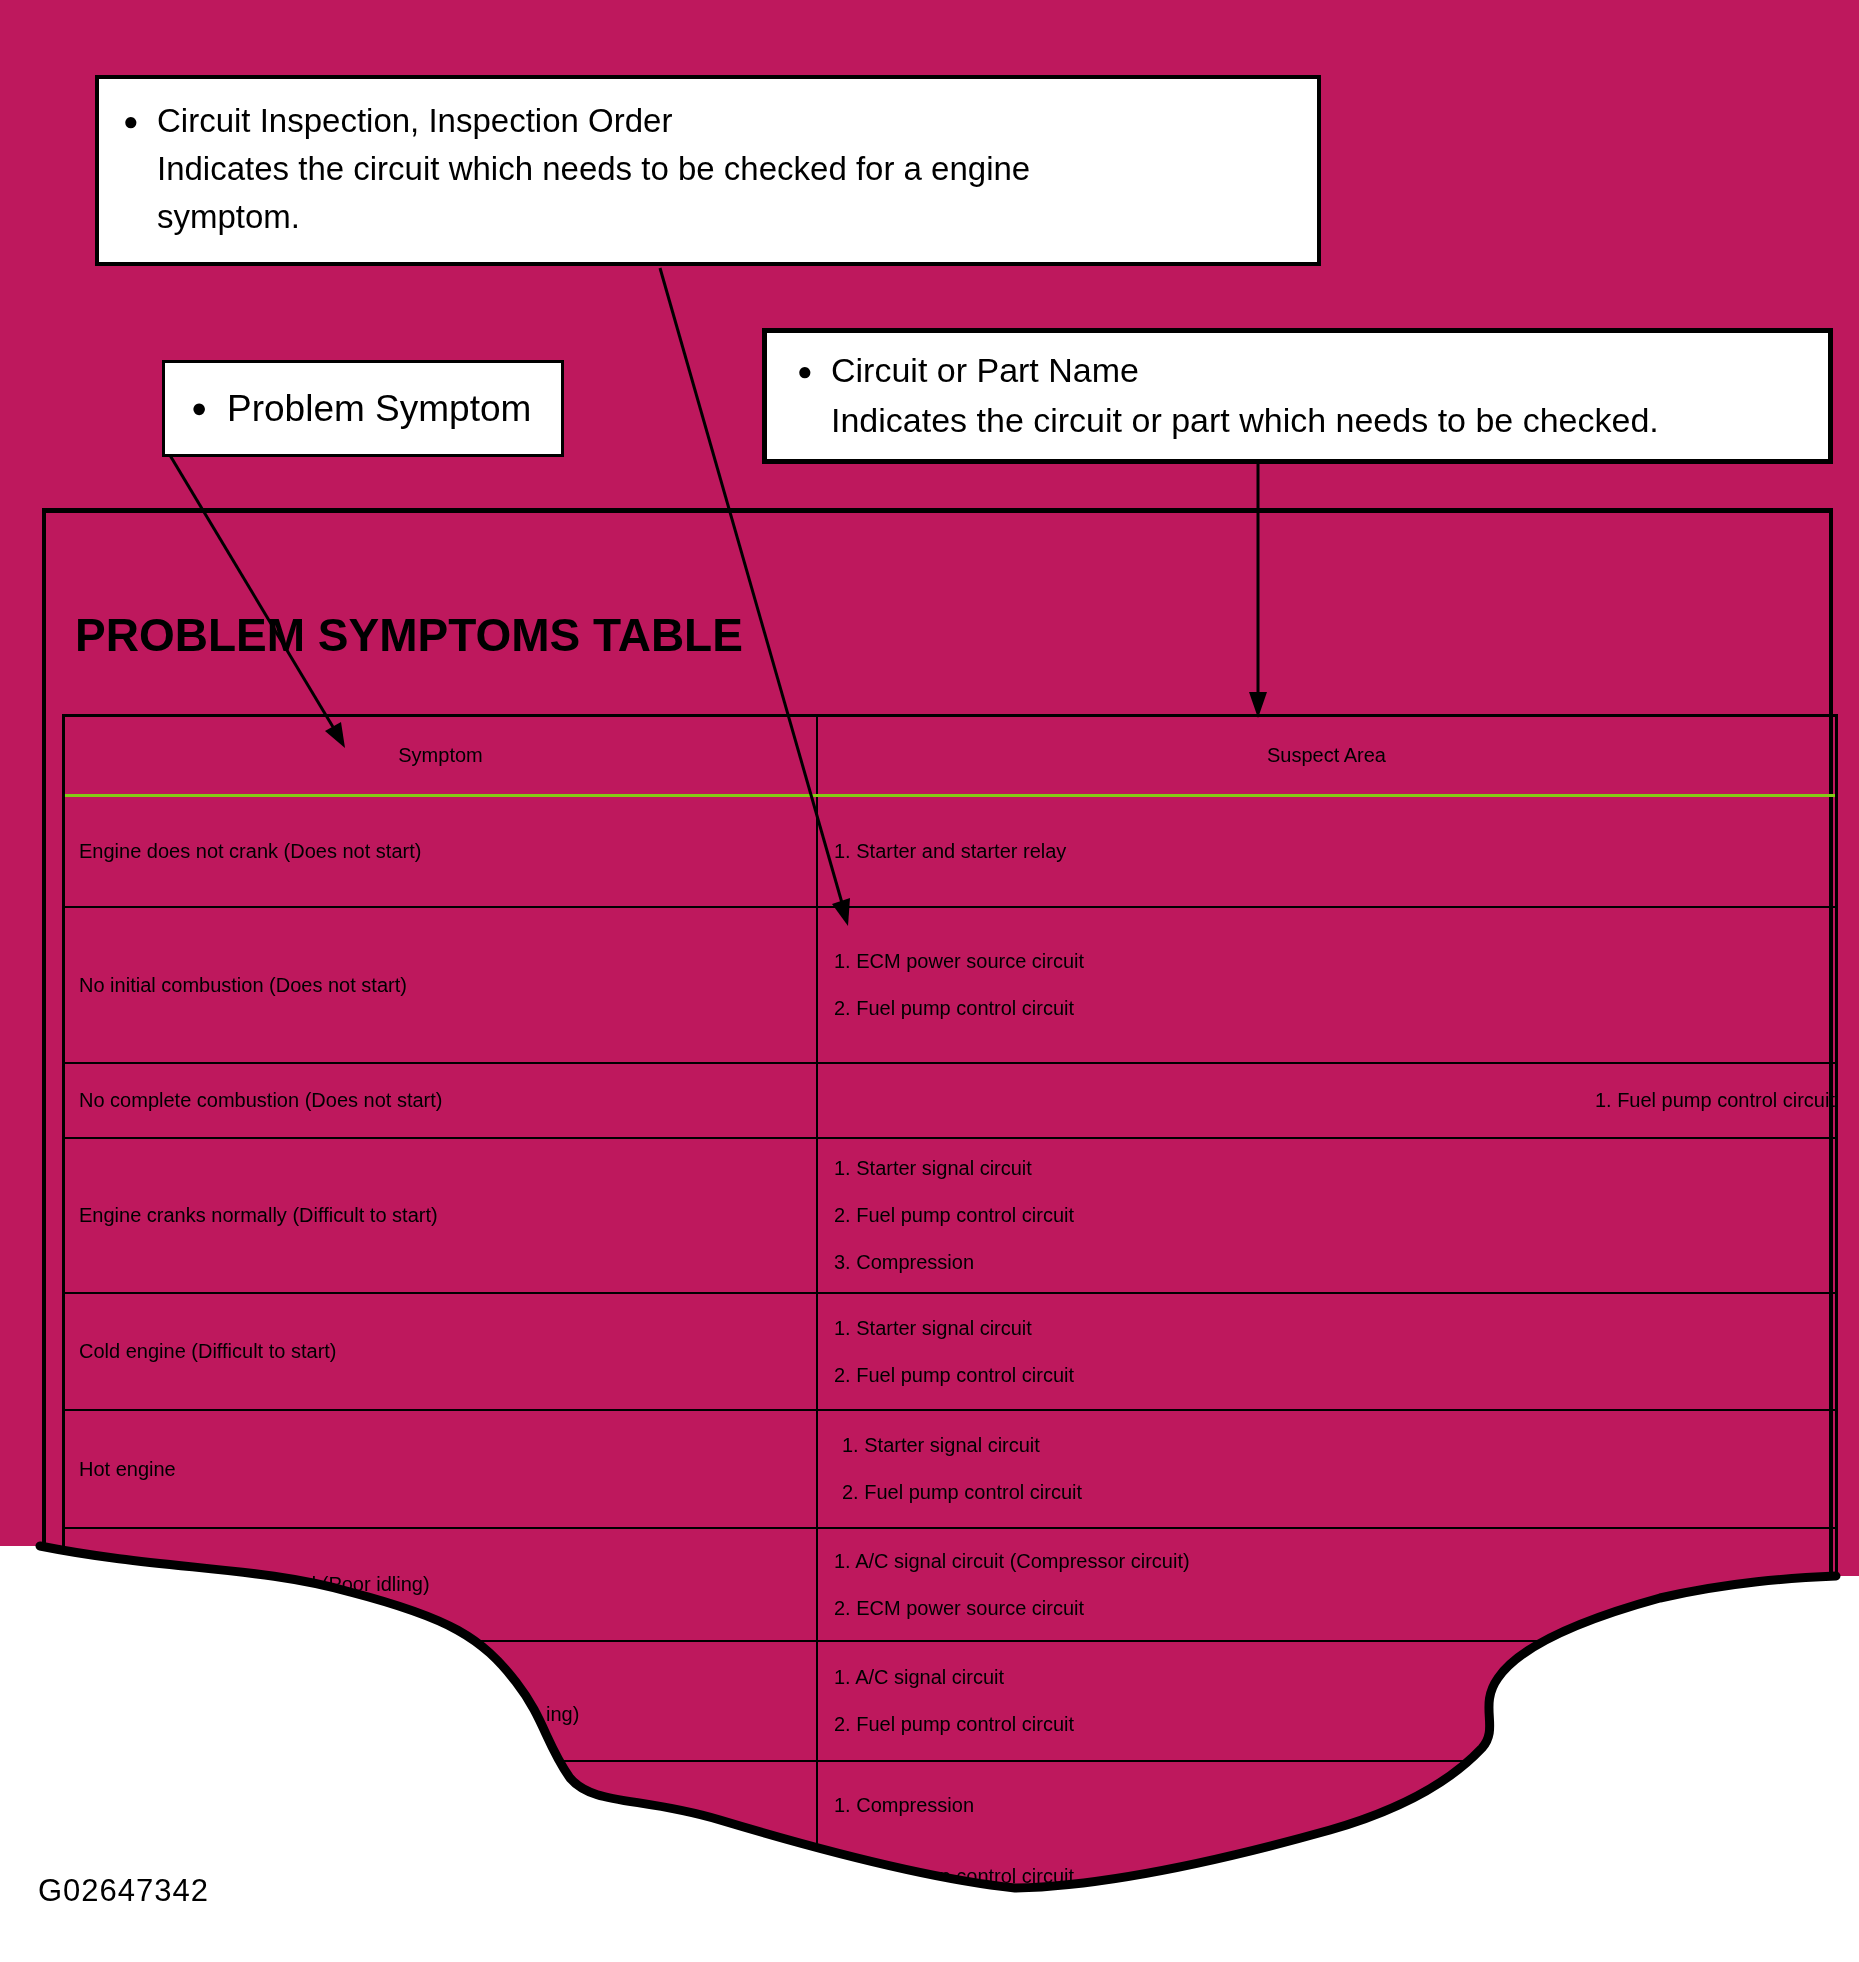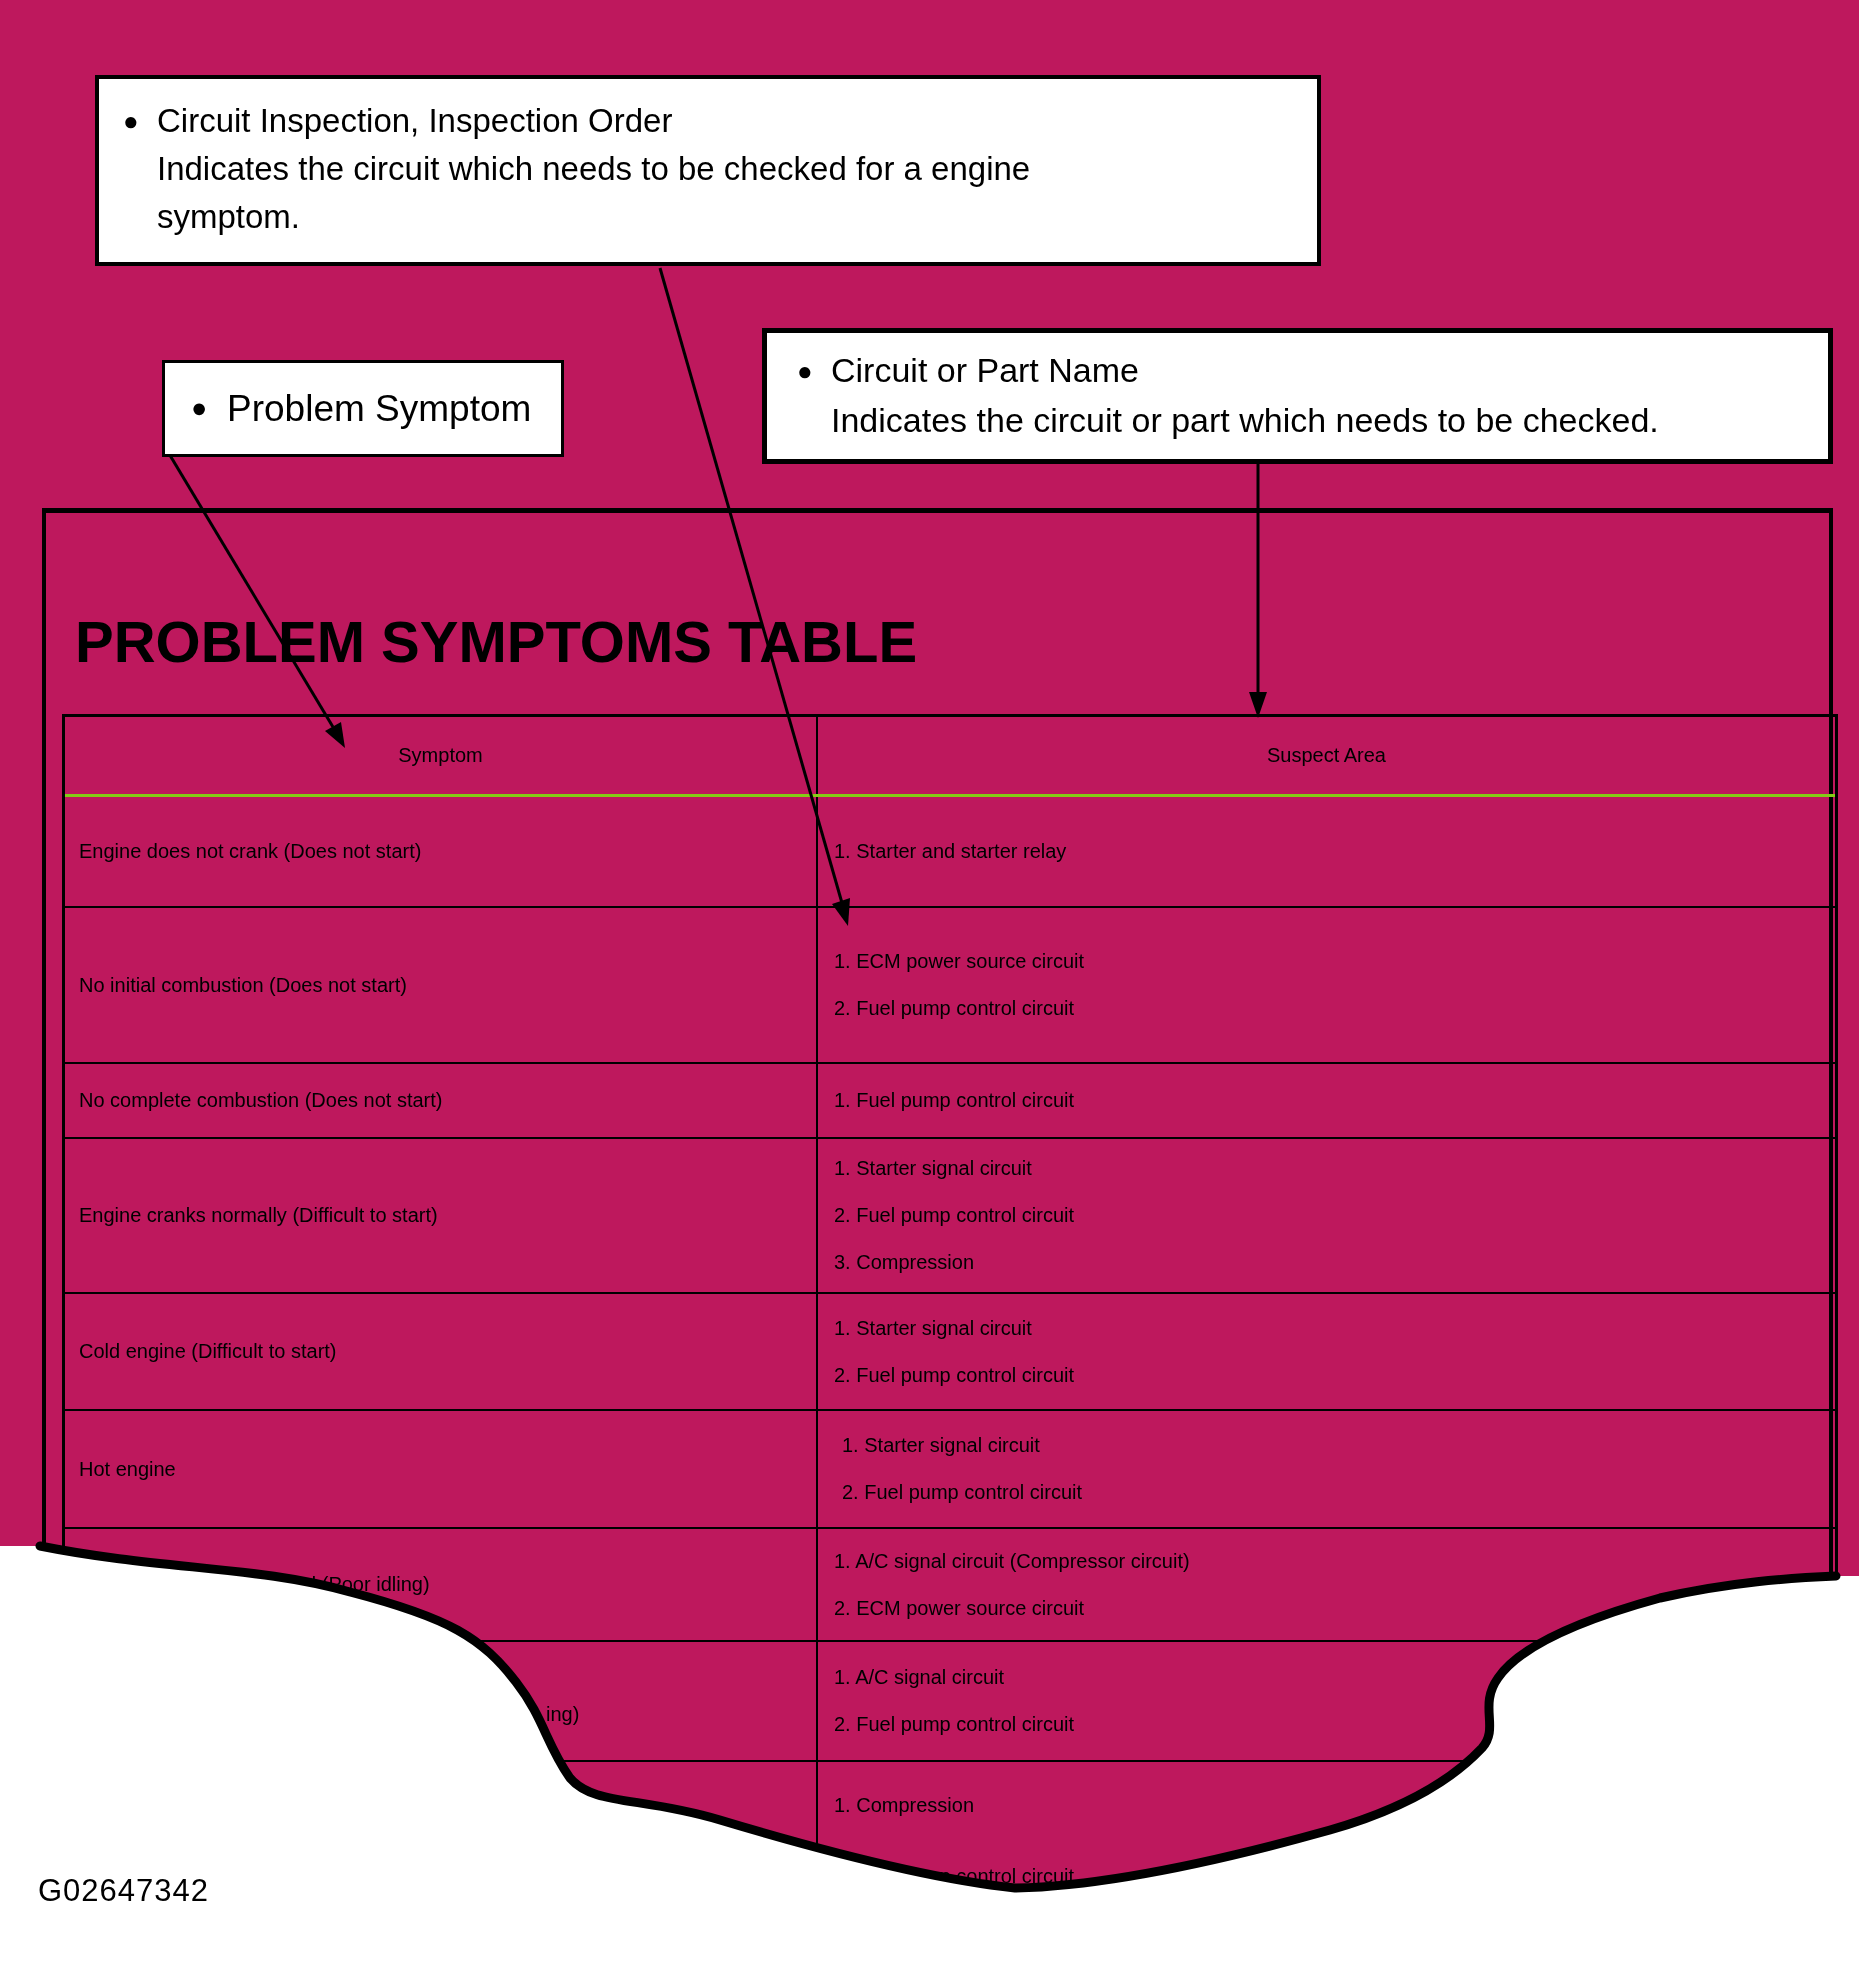--- a/index.html
+++ b/index.html
@@ -41,21 +41,21 @@
 
   
   .outer-box{
     position:absolute;left:42px;top:508px;width:1791px;height:1100px;
     box-sizing:border-box;
     border-top:5px solid #000;border-left:4px solid #000;border-right:4px solid #000;
     z-index:1;
   }
   .fig-title{
     position:absolute;left:75px;top:608px;
-    font-size:58px;font-weight:bold;letter-spacing:0px;
+    font-size:46px;font-weight:bold;letter-spacing:0px;
     white-space:nowrap;z-index:2;
   }
 
   
   .ptable{
     position:absolute;left:62px;top:714px;width:1776px;
     box-sizing:border-box;
     border:3px solid #000;border-bottom:none;
     z-index:2;background:transparent;
     font-size:20px;
@@ -134,21 +134,21 @@
     </div>
       <div class="prow" style="height: 156px;">
       <div class="cell cell-symptom">
           <span>No initial combustion (Does not start)</span>
         </div>
       <div class="cell cell-suspect">
           <div class="s-line">1. ECM power source circuit</div>
           <div class="s-line">2. Fuel pump control circuit</div>
         </div>
     </div>
-      <div class="prow" style="height: 75px;">
+      <div class="prow" style="height: 75px; text-align: right;">
       <div class="cell cell-symptom">
           <span>No complete combustion (Does not start)</span>
         </div>
       <div class="cell cell-suspect">
           <div class="s-line">1. Fuel pump control circuit</div>
         </div>
     </div>
       <div class="prow" style="height: 155px;">
       <div class="cell cell-symptom">
           <span>Engine cranks normally (Difficult to start)</span>

